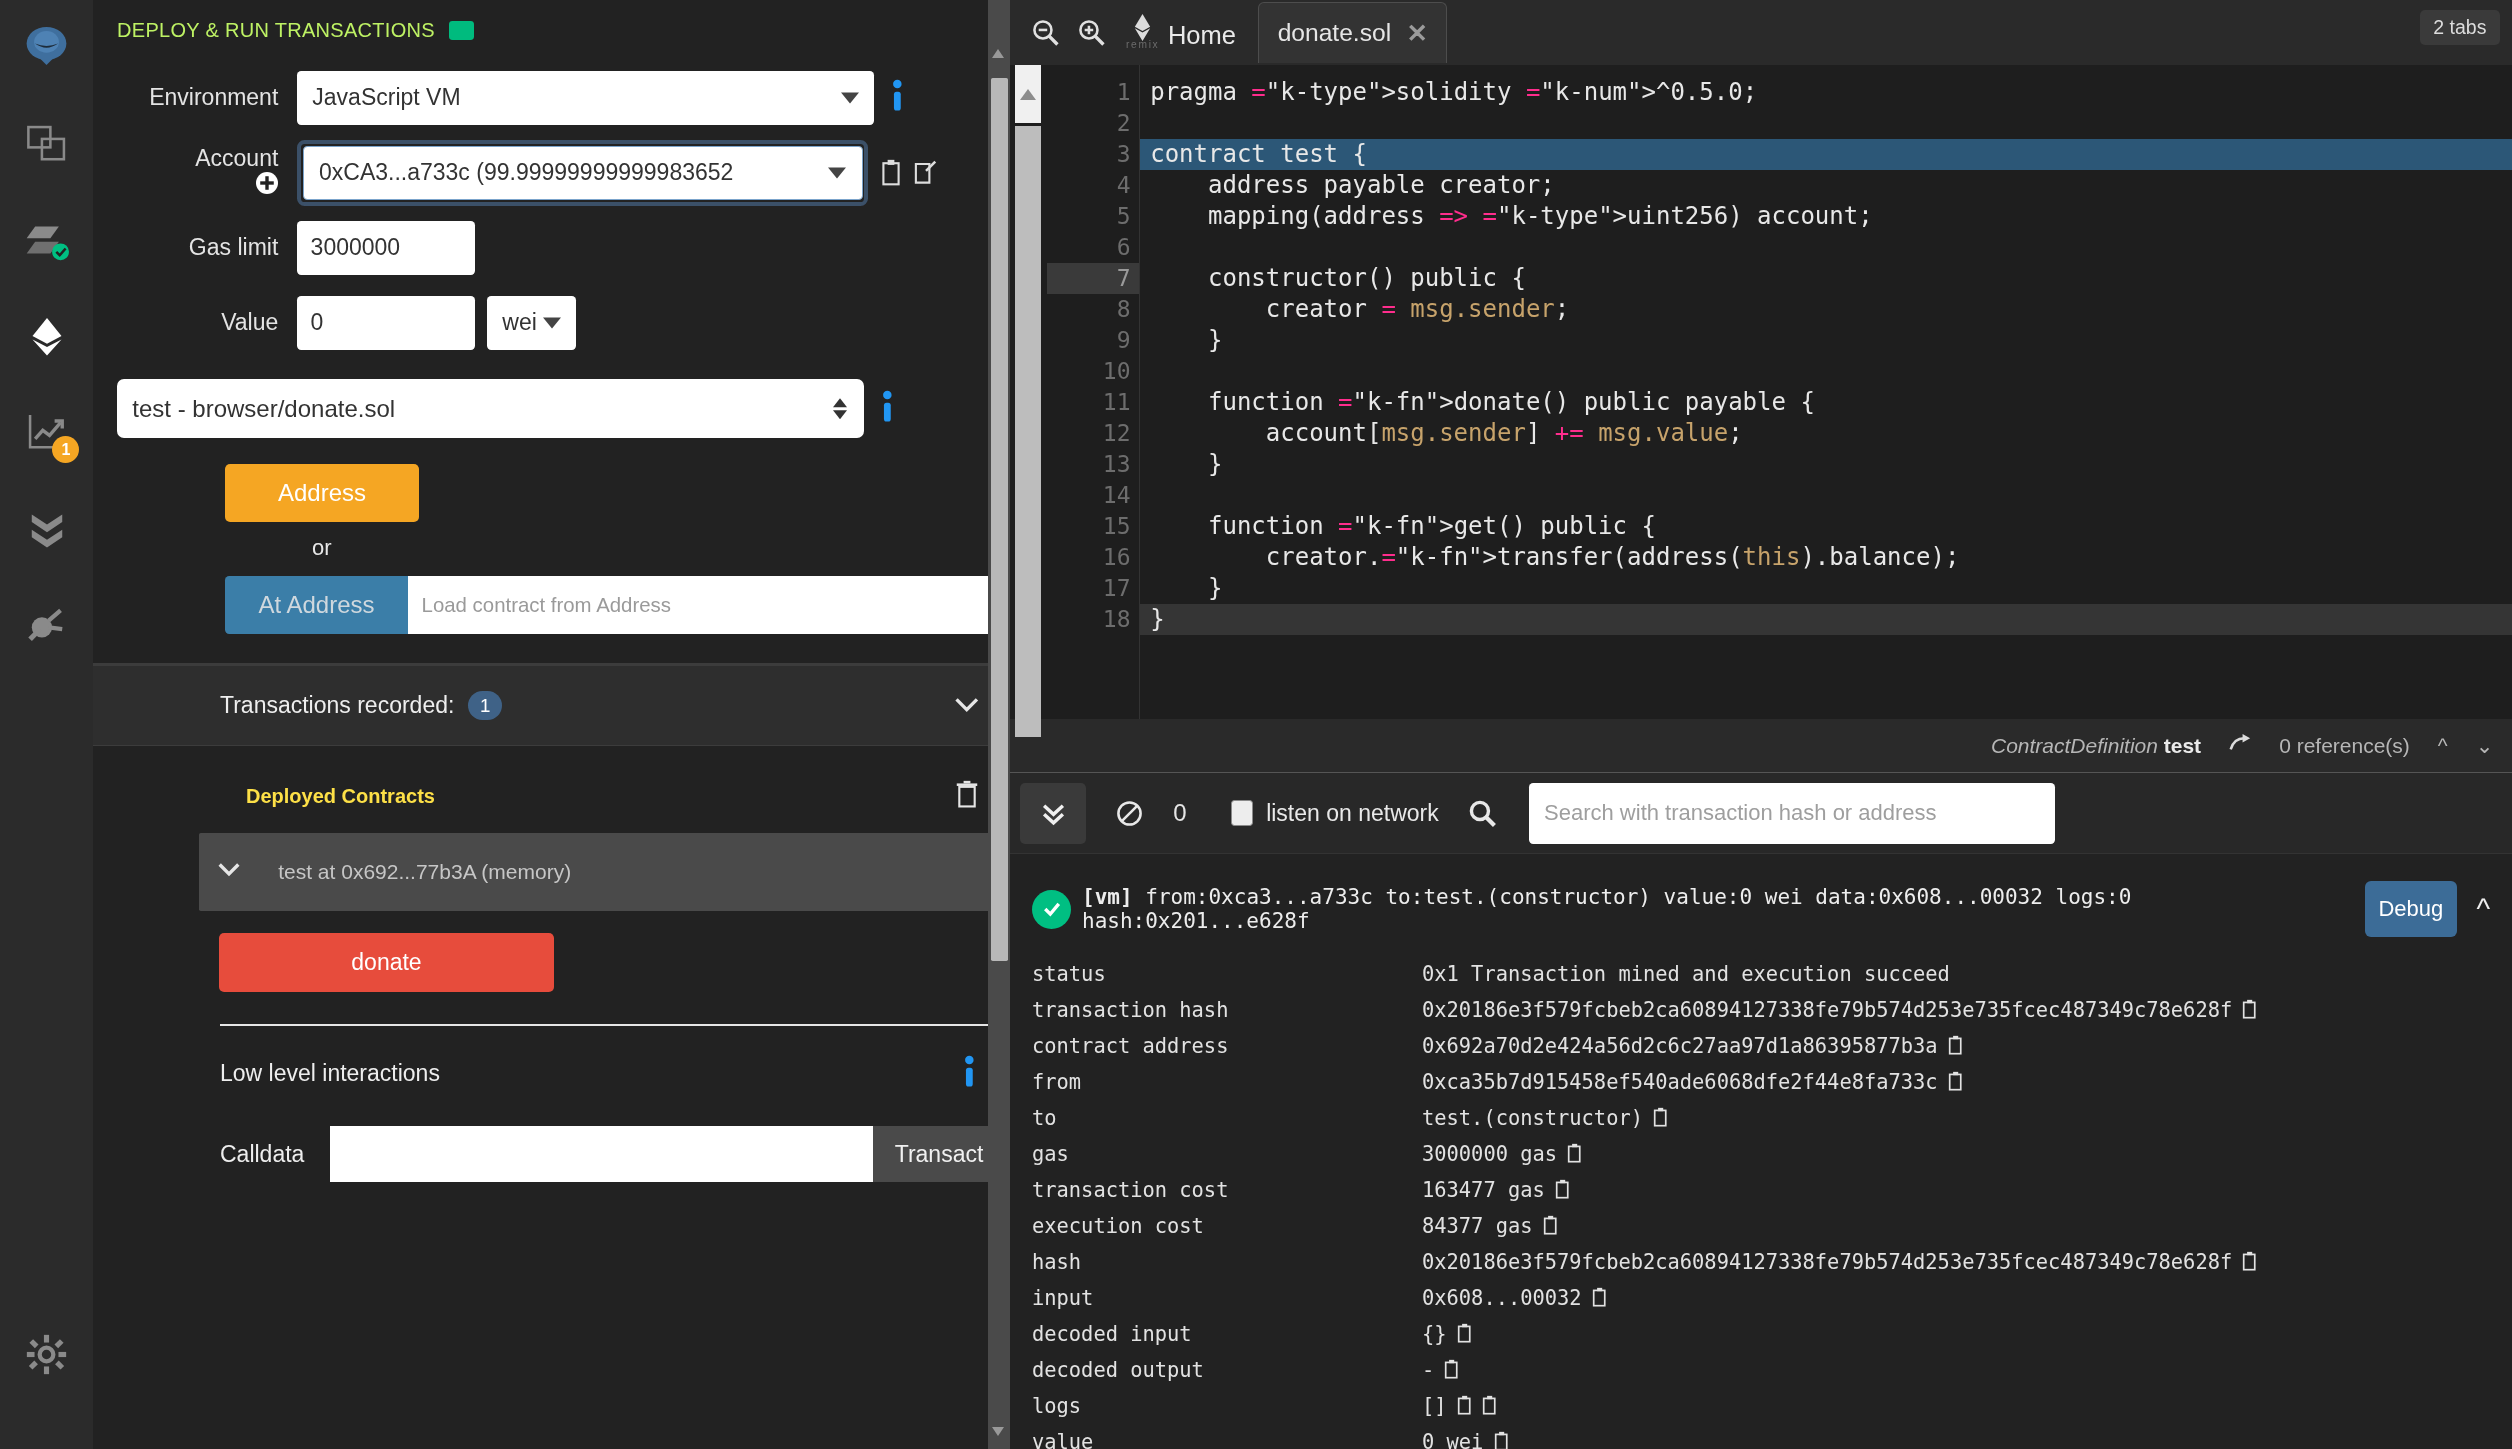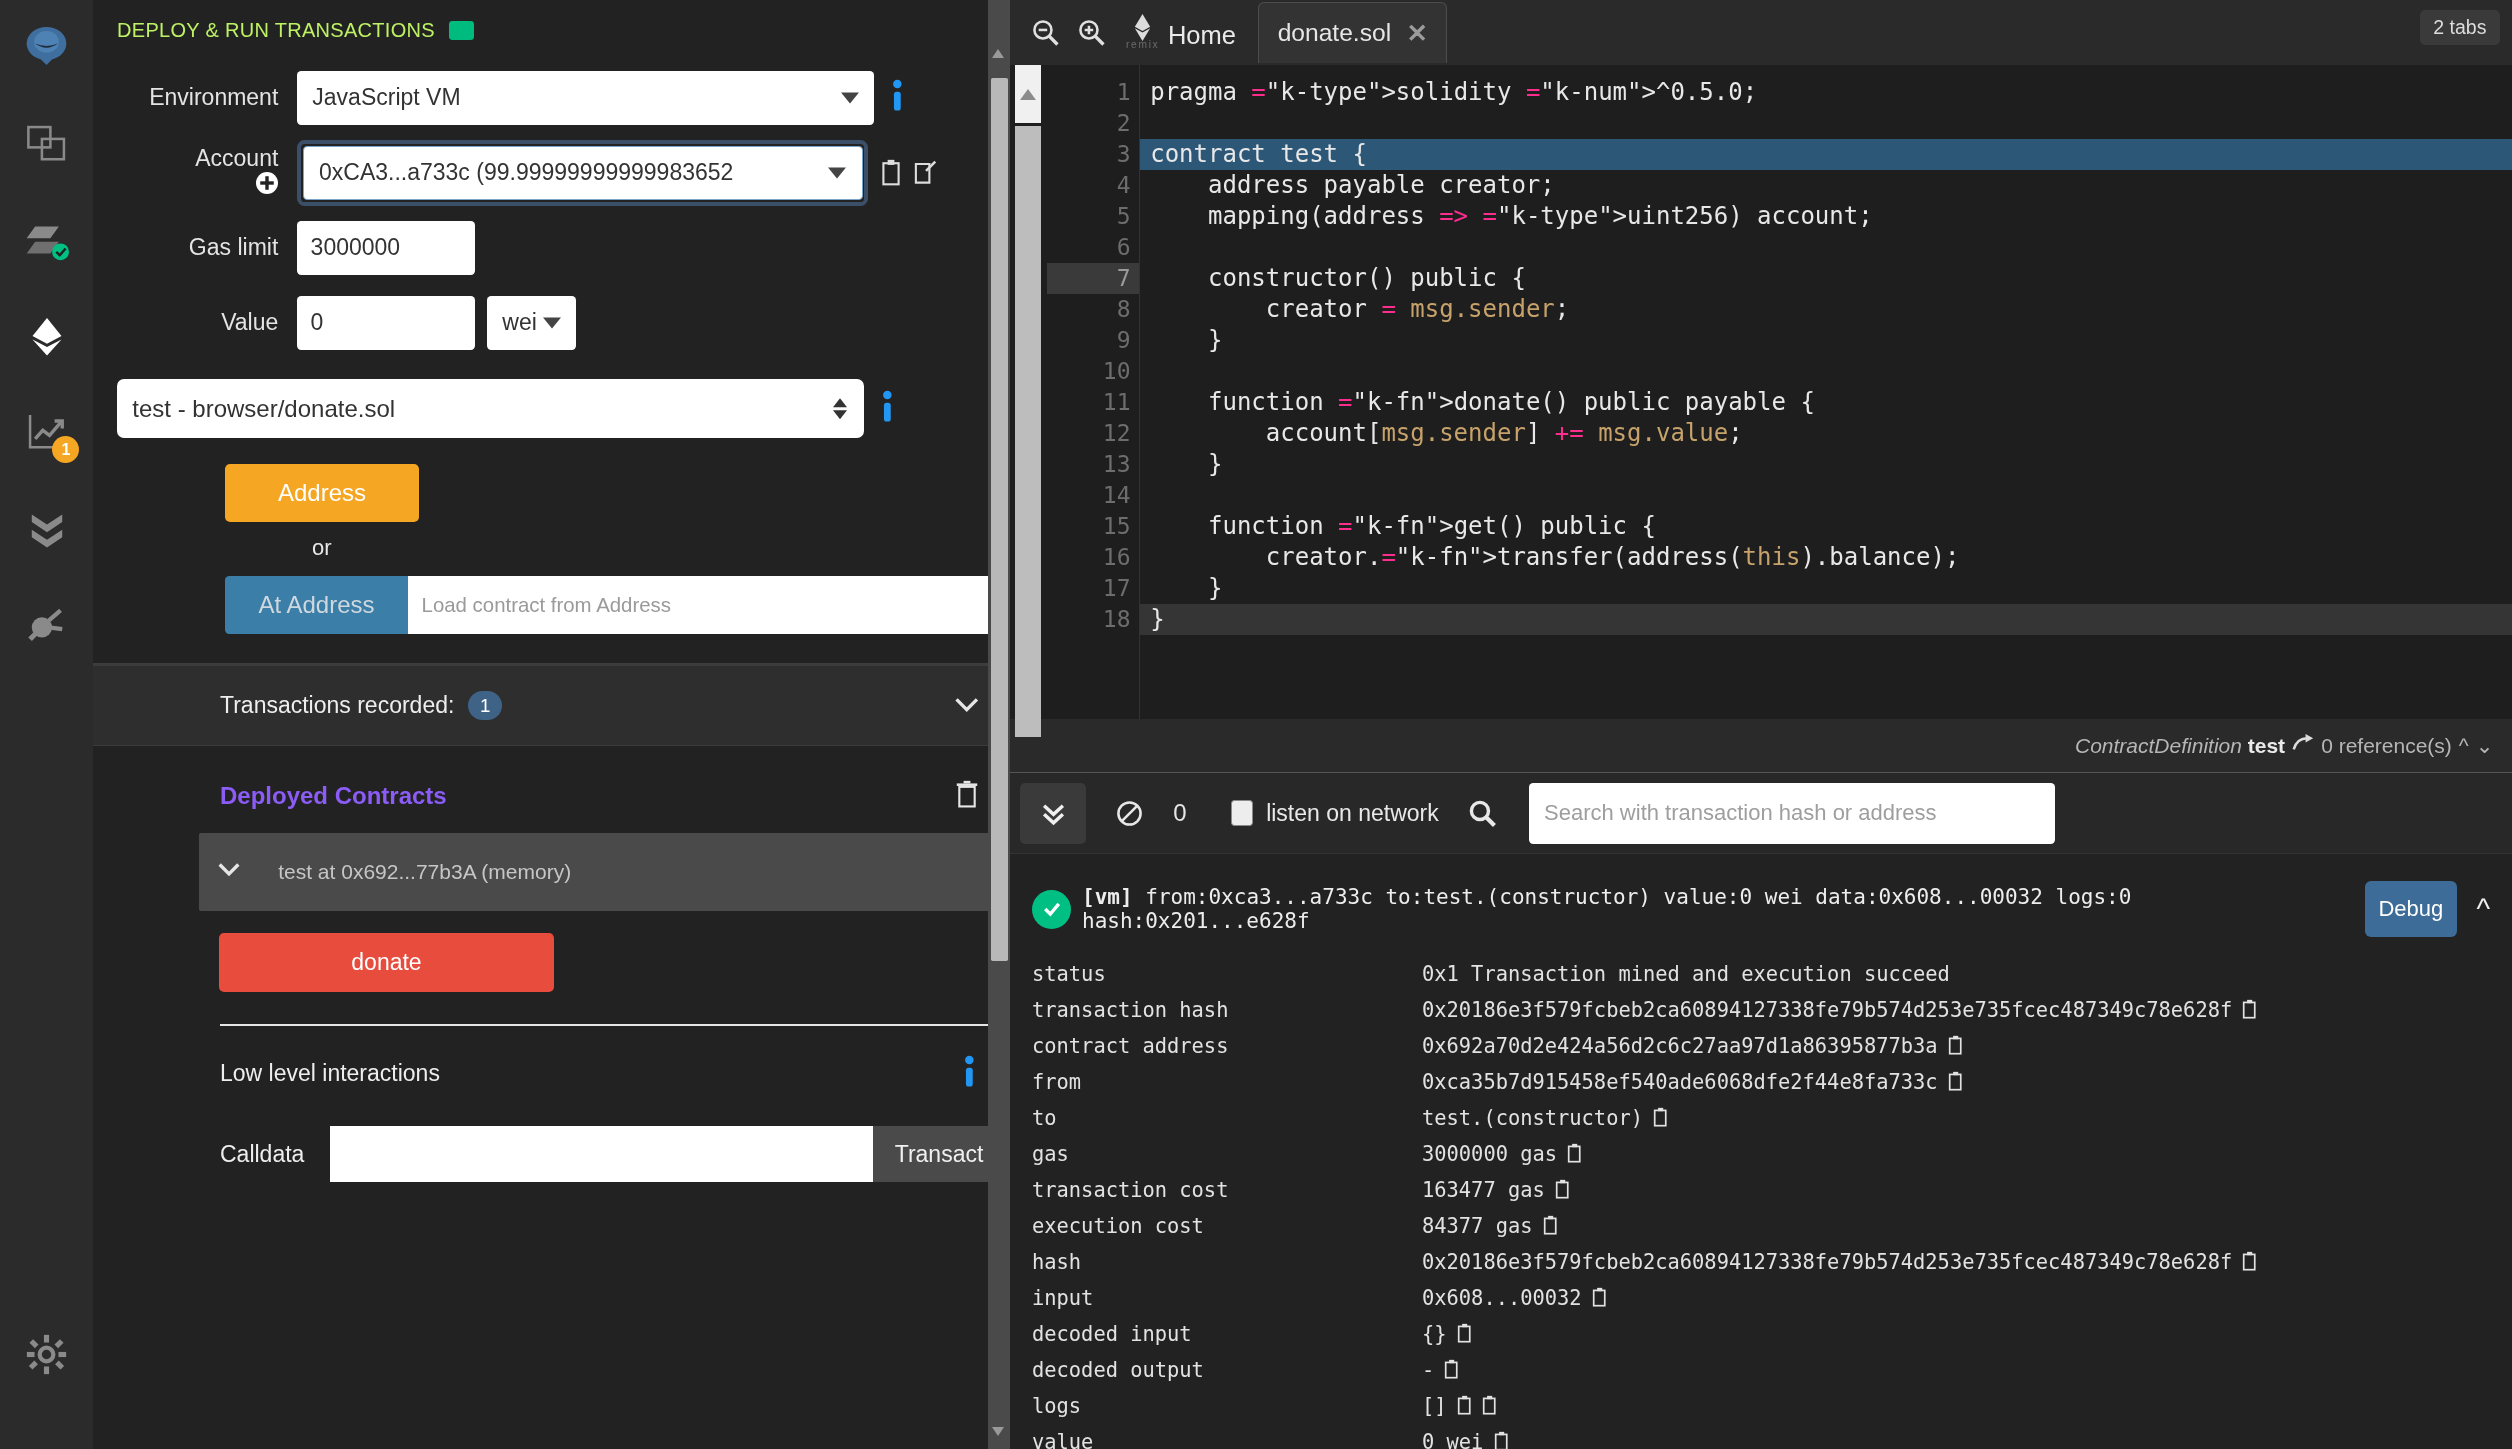--- a/index.html
+++ b/index.html
@@ -114,21 +114,21 @@
     height: 81px; display: flex; align-items: center; padding: 0 31px 0 127px;
     justify-content: space-between; cursor: pointer;
   }
   .tx-recorded .lbl { color: #eee; font-size: 23px; display:flex; align-items:center; gap: 13.6px;}
   .pill { background: #3f6287; color:#fff; border-radius: 34px; font-size: 18.7px;
     padding: 3.4px 12px; min-width: 29px; text-align:center;}
   .dc-head {
     display: flex; align-items: center; justify-content: space-between;
     padding: 34px 31px 0 127px;
   }
-  .dc-head .t { color: #8b5cf6; font-size: 24px; font-weight: bold; }
+  .dc-head .t { color: #fde047; font-size: 20px; font-weight: bold; margin-left: 26px; }
   .dc-item {
     background: #4a4a4a; margin: 20.4px 0 0 106px; width: 954px; height: 78px;
     display: flex; align-items: center; padding: 0 24px 0 18.7px; gap: 13px;
     border-radius: 1.7px;
   }
   .dc-item .name { color: #c6c6c6; font-size: 21px; flex: 1; margin-left: 25.5px;}
   .fn-btn {
     display:block; margin: 22px 0 0 126px; width: 335px; height: 59px;
     border: none; border-radius: 5.1px; color: #fff; font-size: 23px;
     cursor: pointer; font-family: "Liberation Sans", sans-serif;
@@ -209,21 +209,21 @@
     white-space: pre; overflow: hidden; position: relative;
   }
   .code .ln { height: 31px; line-height: 31px; padding-left: 10.2px; }
   .code .ln.hl { background: #2c5777; }
   .code .ln.last { background: #353535; }
   .k-op { color: #ff2d8d; }
   .k-var { color: #c7a36b; }
 
   .statusline {
     height: 54px; background: #2a2a2a; display: flex; align-items: center;
-    justify-content: flex-end; gap: 7px; padding-right: 18.7px;
+    justify-content: flex-end; gap: 28px; padding-right: 18.7px;
     color: #b6b6b6; font-size: 21px; flex: 0 0 54px;
     border-bottom: 1.7px solid #555;
     padding-left: 44px;
   }
   .statusline .cd { font-style: italic; }
   .statusline b { color: #eaeaea; font-style: normal; }
 
   
   .terminal { flex: 1; background: #222; display: flex; flex-direction: column; min-height:0;}
   .term-toolbar {

